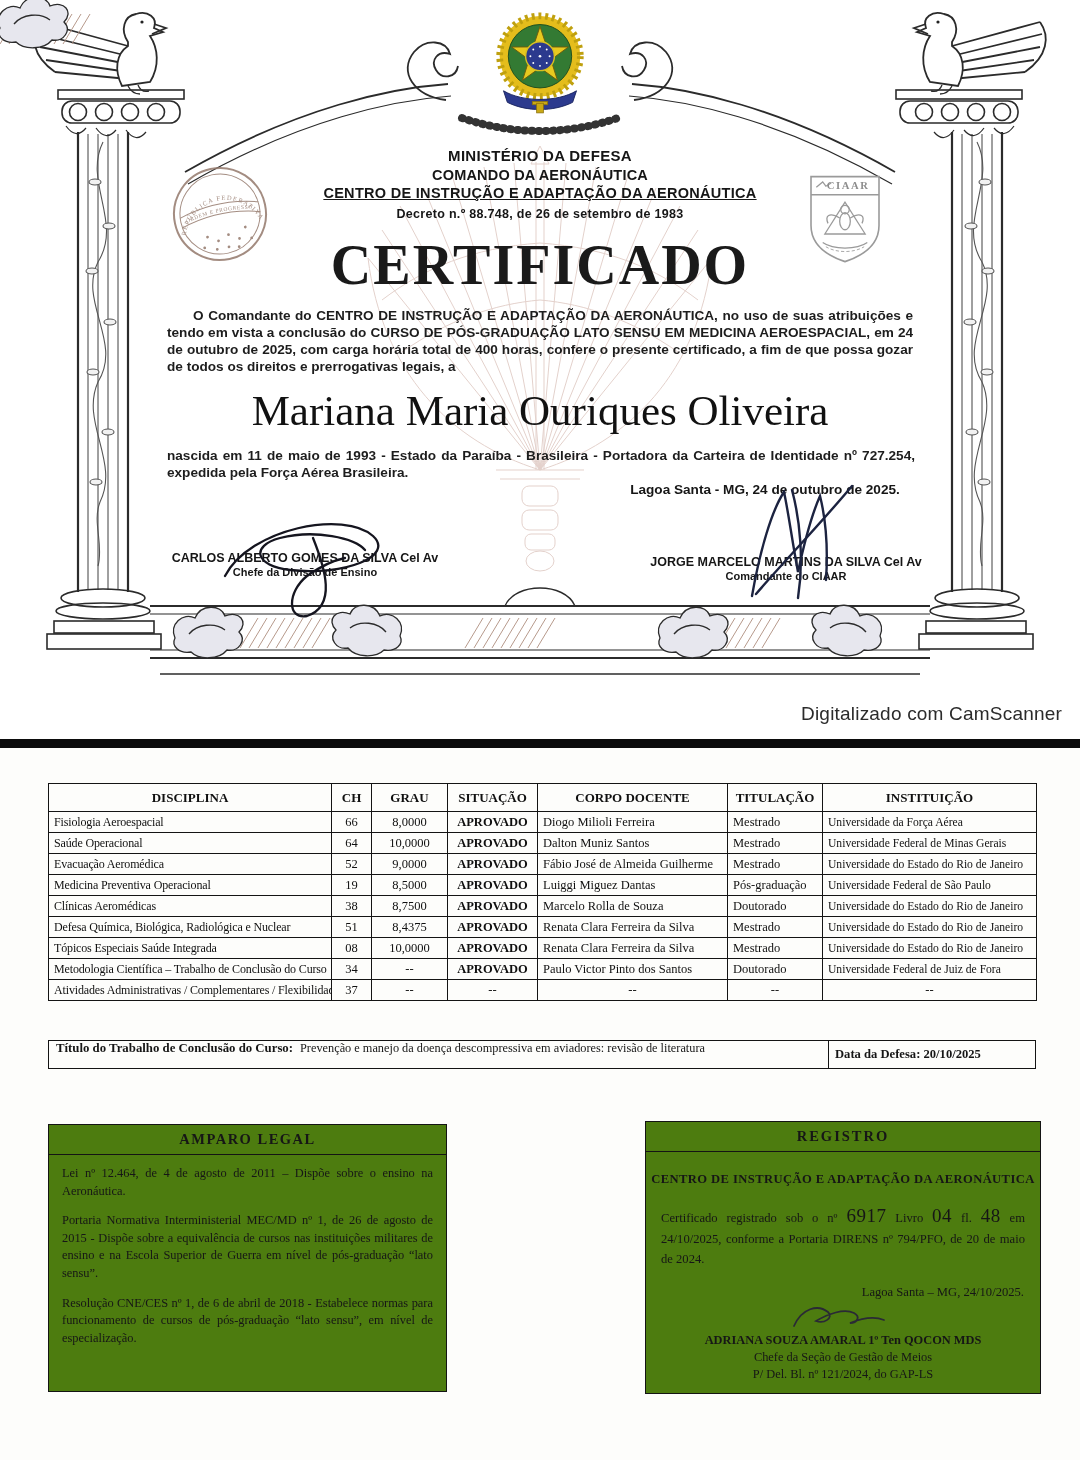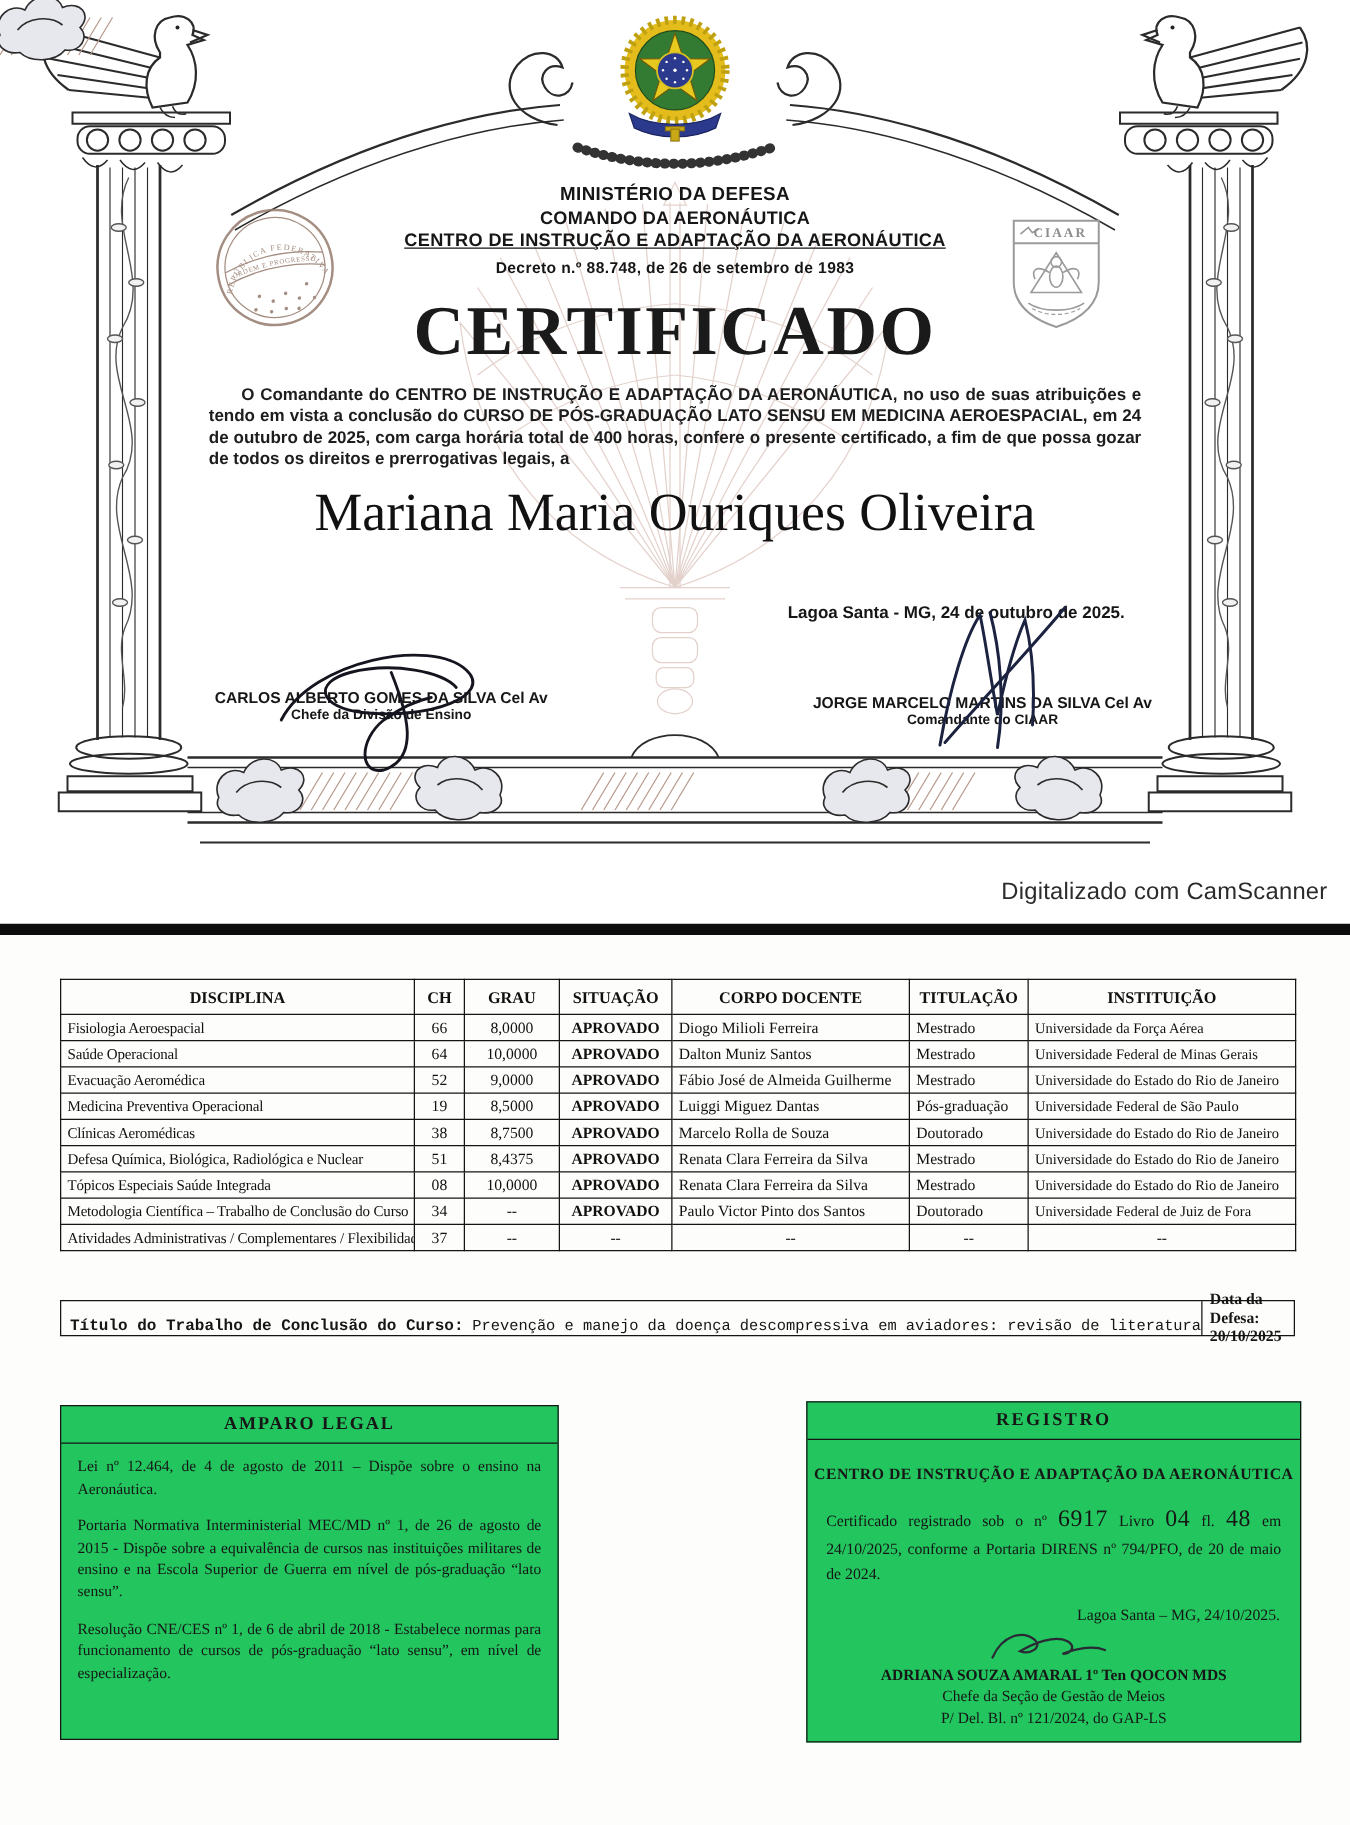--- a/index.html
+++ b/index.html
@@ -38,26 +38,26 @@
       white-space:nowrap;padding:0 5px;}
   th{font-size:13px;font-weight:bold;text-align:center;height:27px;}
   td{font-size:12.5px;height:20px;}
   td.c{text-align:center;}
   td.disc{font-size:12px;letter-spacing:-.15px;}
   td.apr{font-weight:bold;text-align:center;}
   td.inst{font-size:11.6px;}
   tr.total td{height:25px;font-weight:bold;font-size:13px;}
   .thesis-band{left:48px;top:1040px;width:988px;height:29px;border:1.8px solid #141414;
       display:flex;font-family:"Liberation Serif",serif;background:#fdfdfb;box-sizing:border-box;}
-  .thesis-left{flex:0 0 772px;display:flex;align-items:flex-end;padding-left:7px;font-family:Liberation Mono, monospace;}
+  .thesis-left{flex:0 0 772px;display:flex;align-items:flex-start;padding-left:7px;}
   .thesis-right{flex:1;border-left:1.8px solid #141414;display:flex;align-items:center;
       padding-left:6px;font-weight:bold;font-size:12.6px;}
   .thesis-label{font-weight:bold;font-size:12.8px;margin-right:7px;white-space:nowrap;}
   .thesis-title{font-size:12.3px;white-space:nowrap;}
-  .legal-box{border:1.8px solid #141414;background:#22c55e;font-family:"Liberation Serif",serif;box-sizing:border-box;}
+  .legal-box{border:1.8px solid #141414;background:#4d7c0f;font-family:"Liberation Serif",serif;box-sizing:border-box;}
   .legal-title{border-bottom:1.8px solid #141414;text-align:center;font-weight:bold;
       font-size:14.5px;letter-spacing:1.5px;padding:6px 0;}
   #amparo{left:48px;top:1124px;width:399px;height:268px;}
   #amparo .legal-body{padding:10px 13px 0 13px;font-size:12.4px;line-height:1.42;text-align:justify;}
   #amparo p{margin:0 0 12px 0;}
   #registro{left:645px;top:1121px;width:396px;height:273px;}
   #registro .legal-title{letter-spacing:2px;}
   .reg-org{text-align:center;font-weight:bold;font-size:12.6px;letter-spacing:.4px;margin-top:20px;}
   .reg-line{padding:0 15px;margin-top:14px;font-size:12.6px;line-height:1.55;text-align:justify;}
   .reg-big{font-size:19px;letter-spacing:.5px;}
@@ -235,20 +235,21 @@
   <div class="abs cert-head h1">MINISTÉRIO DA DEFESA</div>
   <div class="abs cert-head h3">CENTRO DE INSTRUÇÃO E ADAPTAÇÃO DA AERONÁUTICA</div>
   <div class="abs cert-head h4">Decreto n.º 88.748, de 26 de setembro de 1983</div>
 
   <div class="abs cert-title">CERTIFICADO</div>
 
   <div class="abs cert-body">O Comandante do CENTRO DE INSTRUÇÃO E ADAPTAÇÃO DA AERONÁUTICA, no uso de suas atribuições e tendo em vista a conclusão do CURSO DE PÓS-GRADUAÇÃO LATO SENSU EM MEDICINA AEROESPACIAL, em 24 de outubro de 2025, com carga horária total de 400 horas, confere o presente certificado, a fim de que possa gozar de todos os direitos e prerrogativas legais, a</div>
 
   <div class="abs cert-name">Mariana Maria Ouriques Oliveira</div>
 
+  <div class="abs cert-details">nascida em 11 de maio de 1993 - Estado da Paraíba - Brasileira - Portadora da Carteira de Identidade nº 727.254, expedida pela Força Aérea Brasileira.</div>
 
   <div class="abs cert-place">Lagoa Santa - MG, 24 de outubro de 2025.</div>
 
   <div class="abs sigL">
     <div class="sig-name">CARLOS ALBERTO GOMES DA SILVA  Cel Av</div>
     <div class="sig-role">Chefe da Divisão de Ensino</div>
   </div>
   <div class="abs sigR">
     <div class="sig-name">JORGE MARCELO MARTINS DA SILVA  Cel Av</div>
     <div class="sig-role">Comandante do CIAAR</div>

